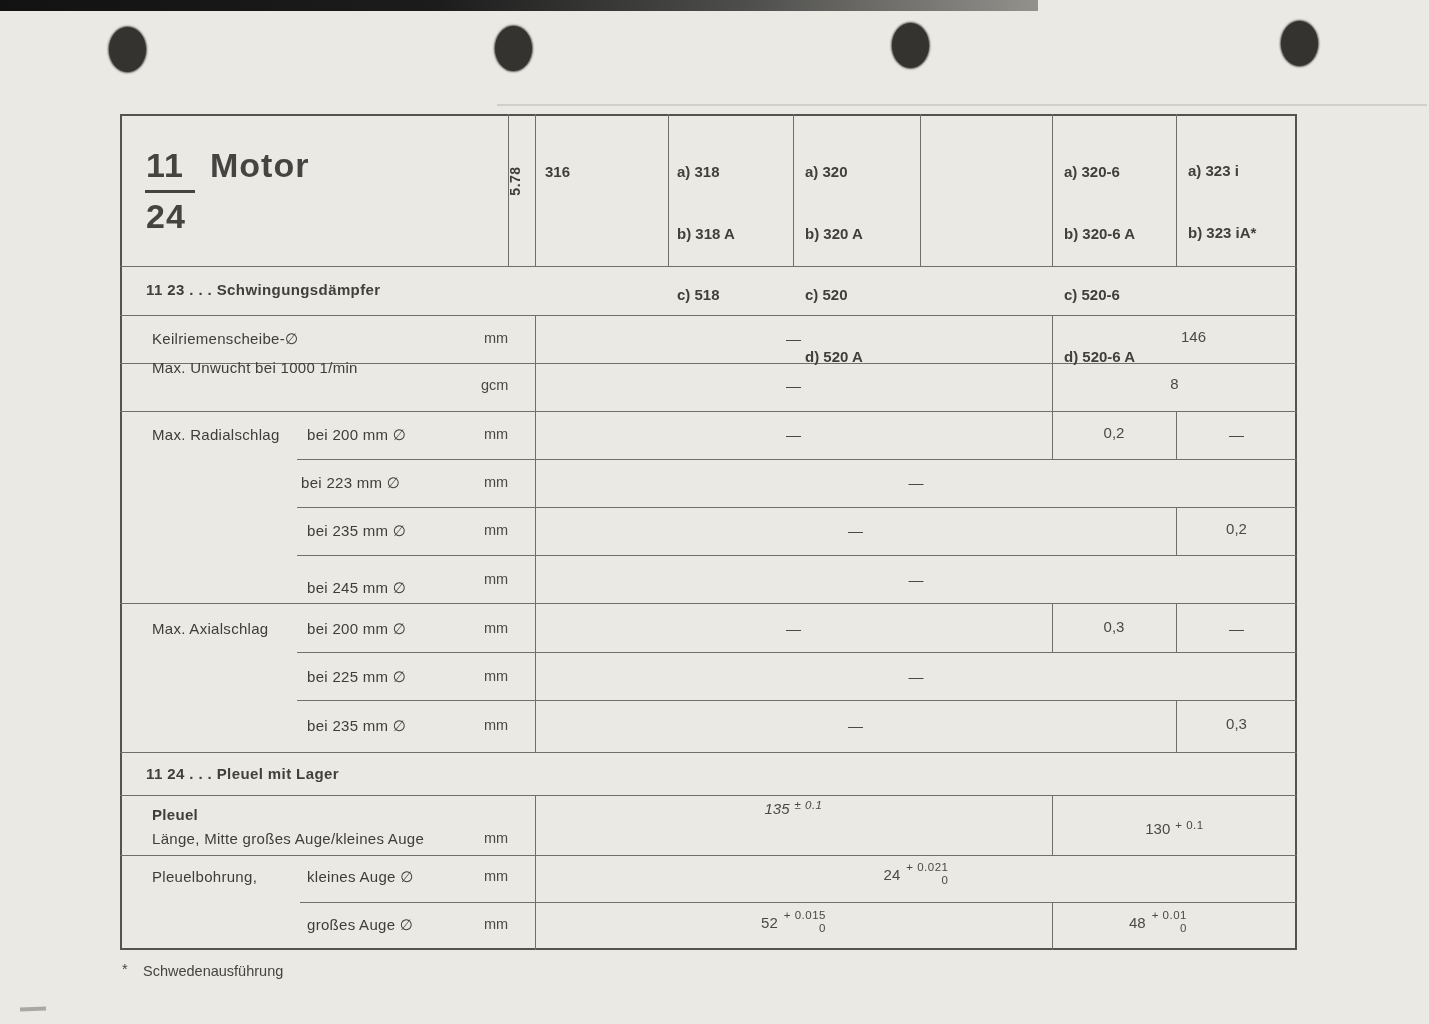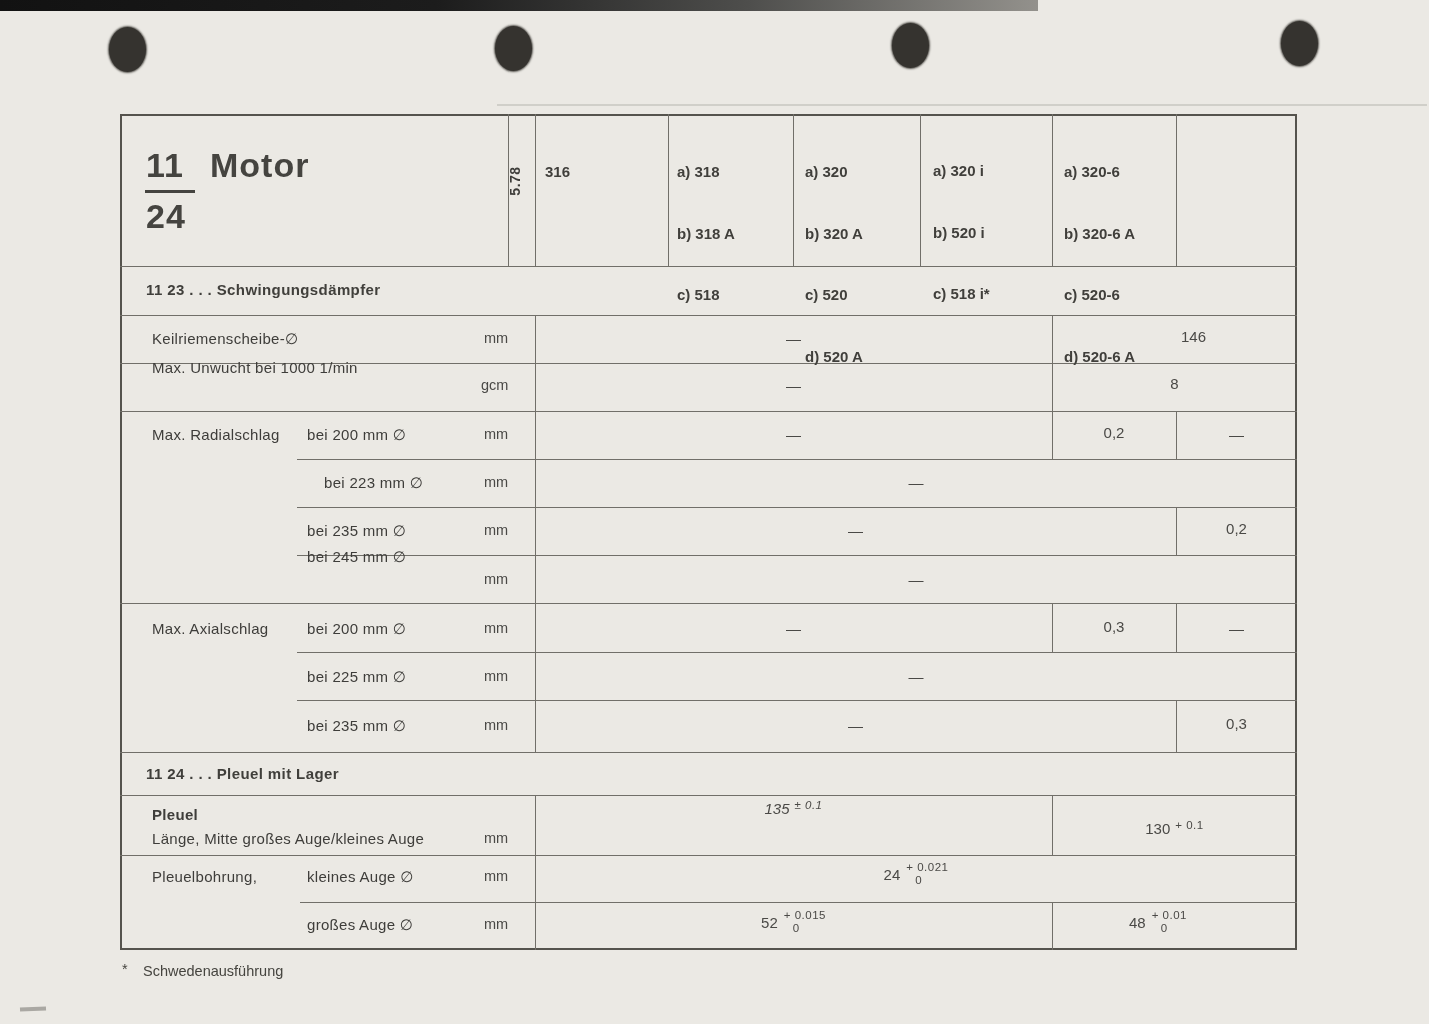--- a/index.html
+++ b/index.html
@@ -29,21 +29,21 @@
   .fracbar{position:absolute;left:145px;top:190px;width:50px;height:3px;background:#454440;}
   .rev{position:absolute;left:489px;top:167px;width:64px;height:28px;transform:rotate(-90deg);
     text-align:center;font-size:14px;font-weight:700;letter-spacing:.5px;}
   .mh{position:absolute;font-size:15px;font-weight:700;line-height:20.5px;color:#403f3b;white-space:pre;}
   .mh span{display:block;}
   .sect{position:absolute;font-size:15px;font-weight:700;letter-spacing:.4px;color:#403f3b;white-space:pre;}
   .unit{position:absolute;font-size:14.5px;color:#4a4946;white-space:pre;}
   .cell{position:absolute;text-align:center;font-size:15px;color:#4a4946;white-space:pre;}
   .tolsup{font-size:11.5px;position:relative;top:-5px;margin-left:5px;letter-spacing:.5px;}
   .tolstack{display:inline-block;vertical-align:middle;margin-left:6px;font-size:11.5px;line-height:12.5px;
-    text-align:left;position:relative;top:-3px;letter-spacing:.5px;}
+    text-align:right;position:relative;top:-3px;letter-spacing:.5px;}
   .tolstack span{display:block;}
   .tolstack .b{padding-left:9px;}
   .fnote{position:absolute;font-size:14.5px;color:#45443f;white-space:pre;}
 </style>
 </head>
 <body>
 
 <div class="canvas">
 
   <div class="topbar"></div>
@@ -105,30 +105,29 @@
     <span>a) 318</span>
     <span>b) 318 A</span>
     <span>c) 518</span>
   </div>
   <div class="mh" style="left:805px;top:121px;">
     <span>a) 320</span>
     <span>b) 320 A</span>
     <span>c) 520</span>
     <span>d) 520 A</span>
   </div>
-  <div class="mh" style="left:933px;top:120px;">
-    <span>a) 320 i</span>
-    <span>b) 520 i</span>
-    <span>c) 518 i*</span>
-  </div>
   <div class="mh" style="left:1064px;top:121px;">
     <span>a) 320-6</span>
     <span>b) 320-6 A</span>
     <span>c) 520-6</span>
     <span>d) 520-6 A</span>
+  </div>
+  <div class="mh" style="left:1188px;top:120px;">
+    <span>a) 323 i</span>
+    <span>b) 323 iA*</span>
   </div>
 
   <div class="sect" style="left:146px;top:281px;">11 23 . . . Schwingungsdämpfer</div>
 
   <div class="t" style="left:146px;top:330px;">Keilriemenscheibe-∅</div>
   <div class="unit" style="left:484px;top:330px;">mm</div>
   <div class="cell" style="left:535px;top:330px;width:517px;">—</div>
   <div class="cell" style="left:1052px;top:328px;width:283px;">146</div>
 
   <div class="t" style="left:146px;top:359px;">Max. Unwucht bei 1000 1/min</div>
@@ -136,30 +135,30 @@
   <div class="cell" style="left:535px;top:377px;width:517px;">—</div>
   <div class="cell" style="left:1052px;top:375px;width:245px;">8</div>
 
   <div class="t" style="left:146px;top:426px;">Max. Radialschlag</div>
   <div class="t" style="left:301px;top:426px;">bei 200 mm ∅</div>
   <div class="unit" style="left:484px;top:426px;">mm</div>
   <div class="cell" style="left:535px;top:426px;width:517px;">—</div>
   <div class="cell" style="left:1052px;top:424px;width:124px;">0,2</div>
   <div class="cell" style="left:1176px;top:426px;width:121px;">—</div>
 
-  <div class="t" style="left:318px;top:474px;">bei 223 mm ∅</div>
+  <div class="t" style="left:295px;top:474px;">bei 223 mm ∅</div>
   <div class="unit" style="left:484px;top:474px;">mm</div>
   <div class="cell" style="left:535px;top:474px;width:762px;">—</div>
 
   <div class="t" style="left:301px;top:522px;">bei 235 mm ∅</div>
   <div class="unit" style="left:484px;top:522px;">mm</div>
   <div class="cell" style="left:535px;top:522px;width:641px;">—</div>
   <div class="cell" style="left:1176px;top:520px;width:121px;">0,2</div>
 
-  <div class="t" style="left:301px;top:548px;">bei 245 mm ∅</div>
+  <div class="t" style="left:301px;top:579px;">bei 245 mm ∅</div>
   <div class="unit" style="left:484px;top:571px;">mm</div>
   <div class="cell" style="left:535px;top:571px;width:762px;">—</div>
 
   <div class="t" style="left:146px;top:620px;">Max. Axialschlag</div>
   <div class="t" style="left:301px;top:620px;">bei 200 mm ∅</div>
   <div class="unit" style="left:484px;top:620px;">mm</div>
   <div class="cell" style="left:535px;top:620px;width:517px;">—</div>
   <div class="cell" style="left:1052px;top:618px;width:124px;">0,3</div>
   <div class="cell" style="left:1176px;top:620px;width:121px;">—</div>
 

